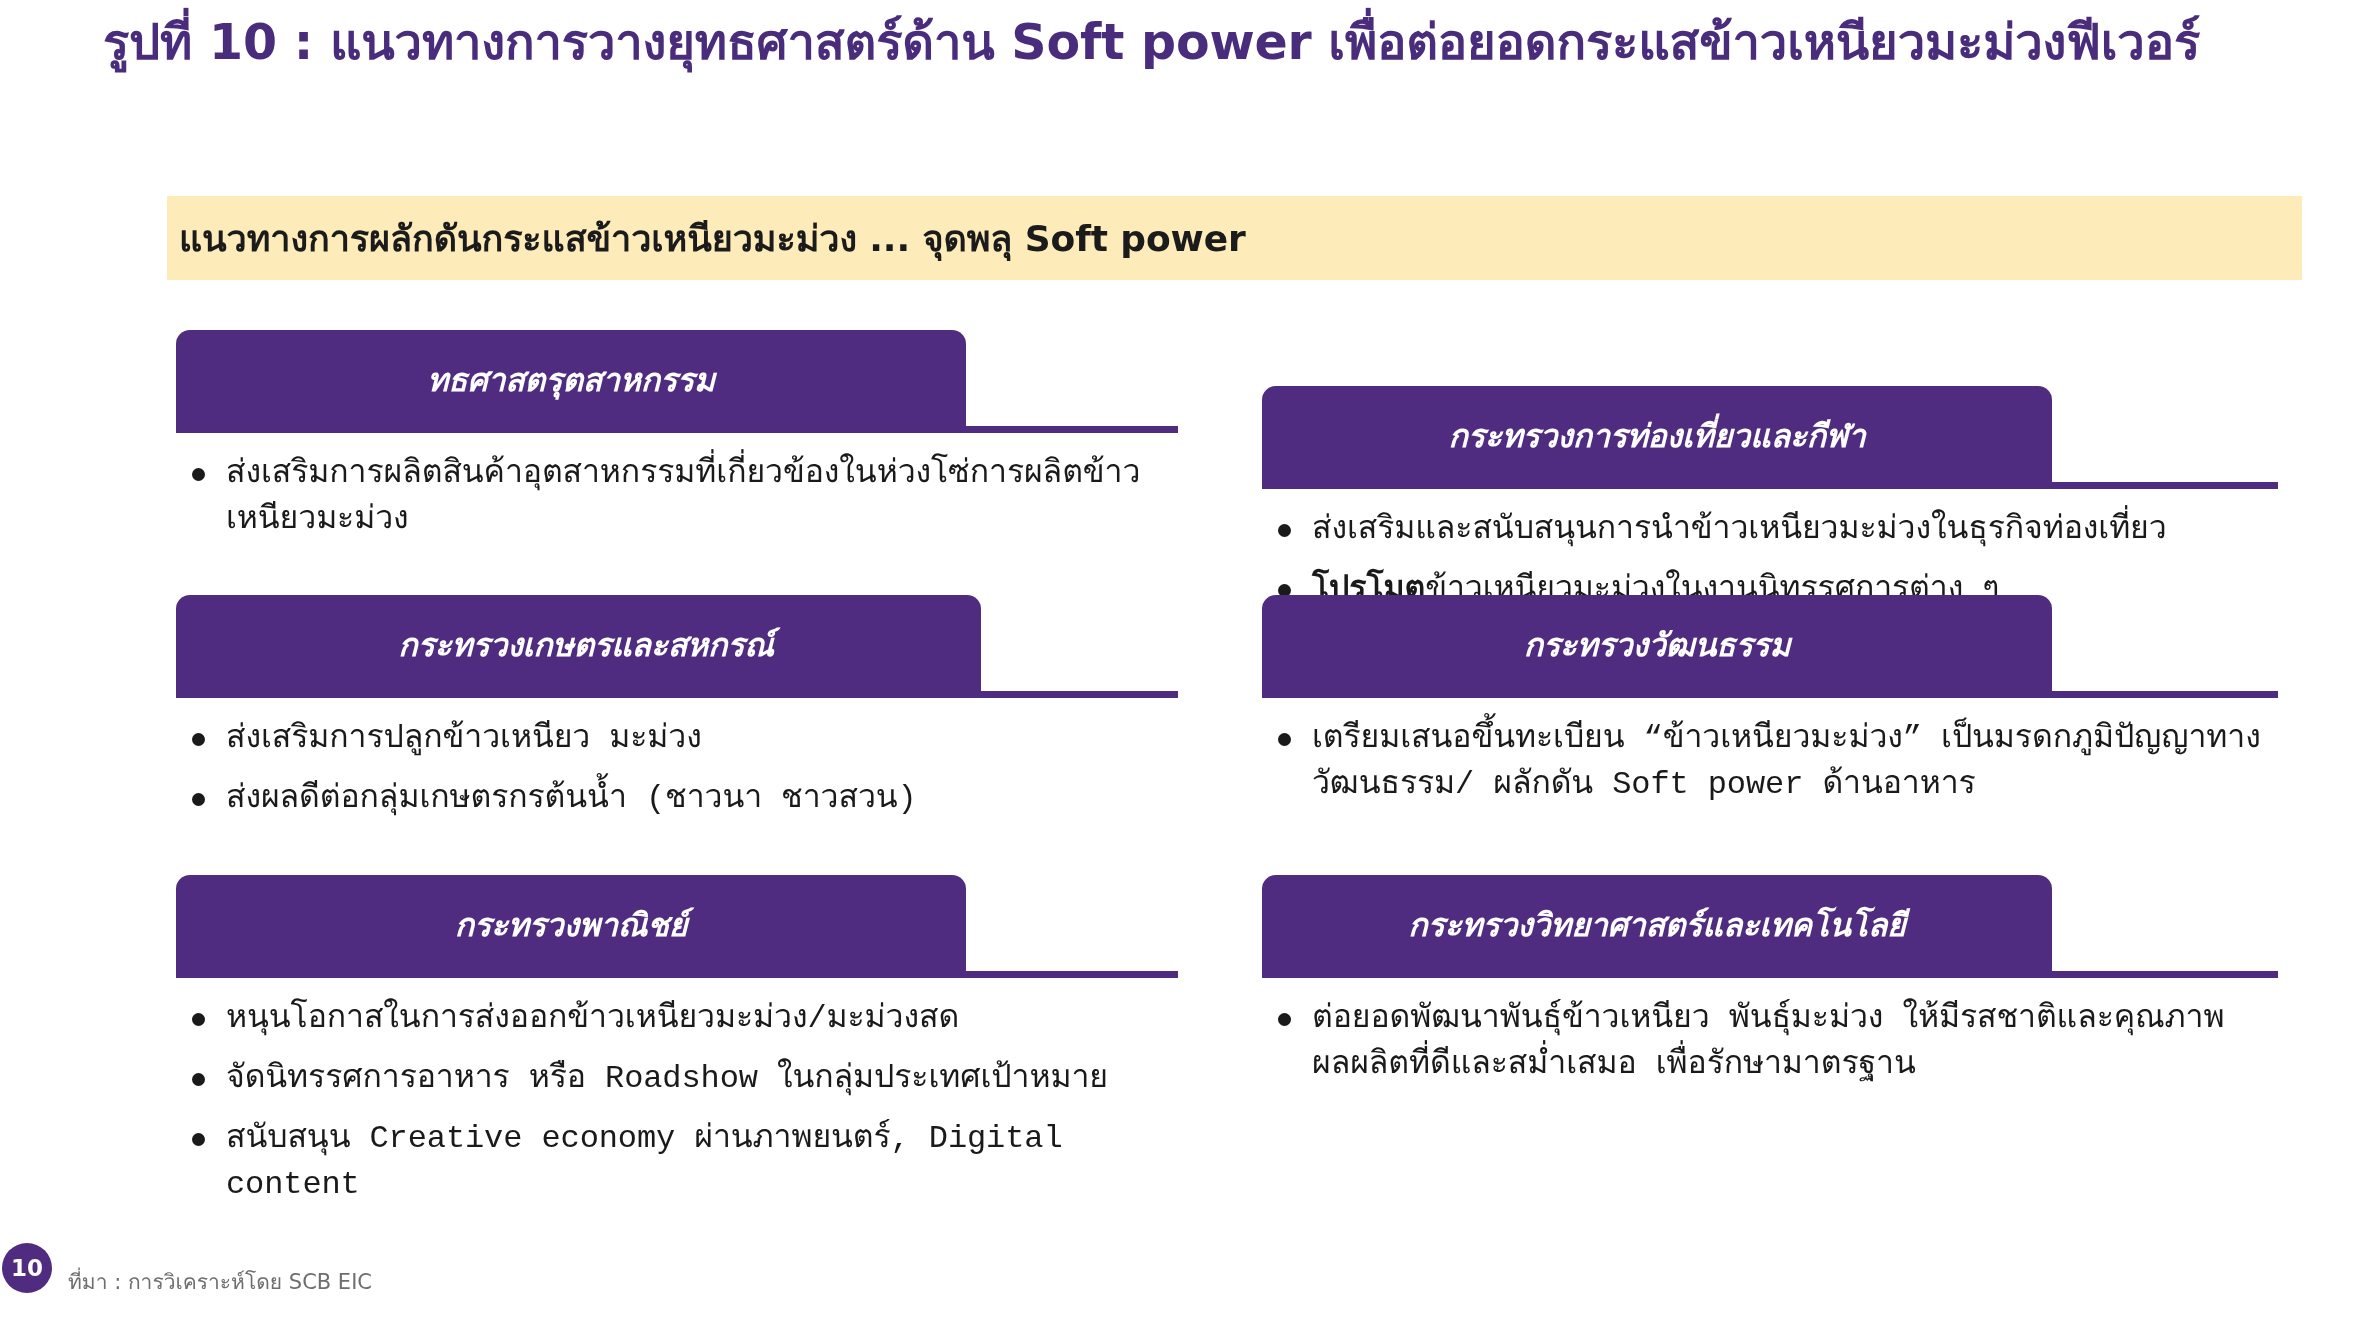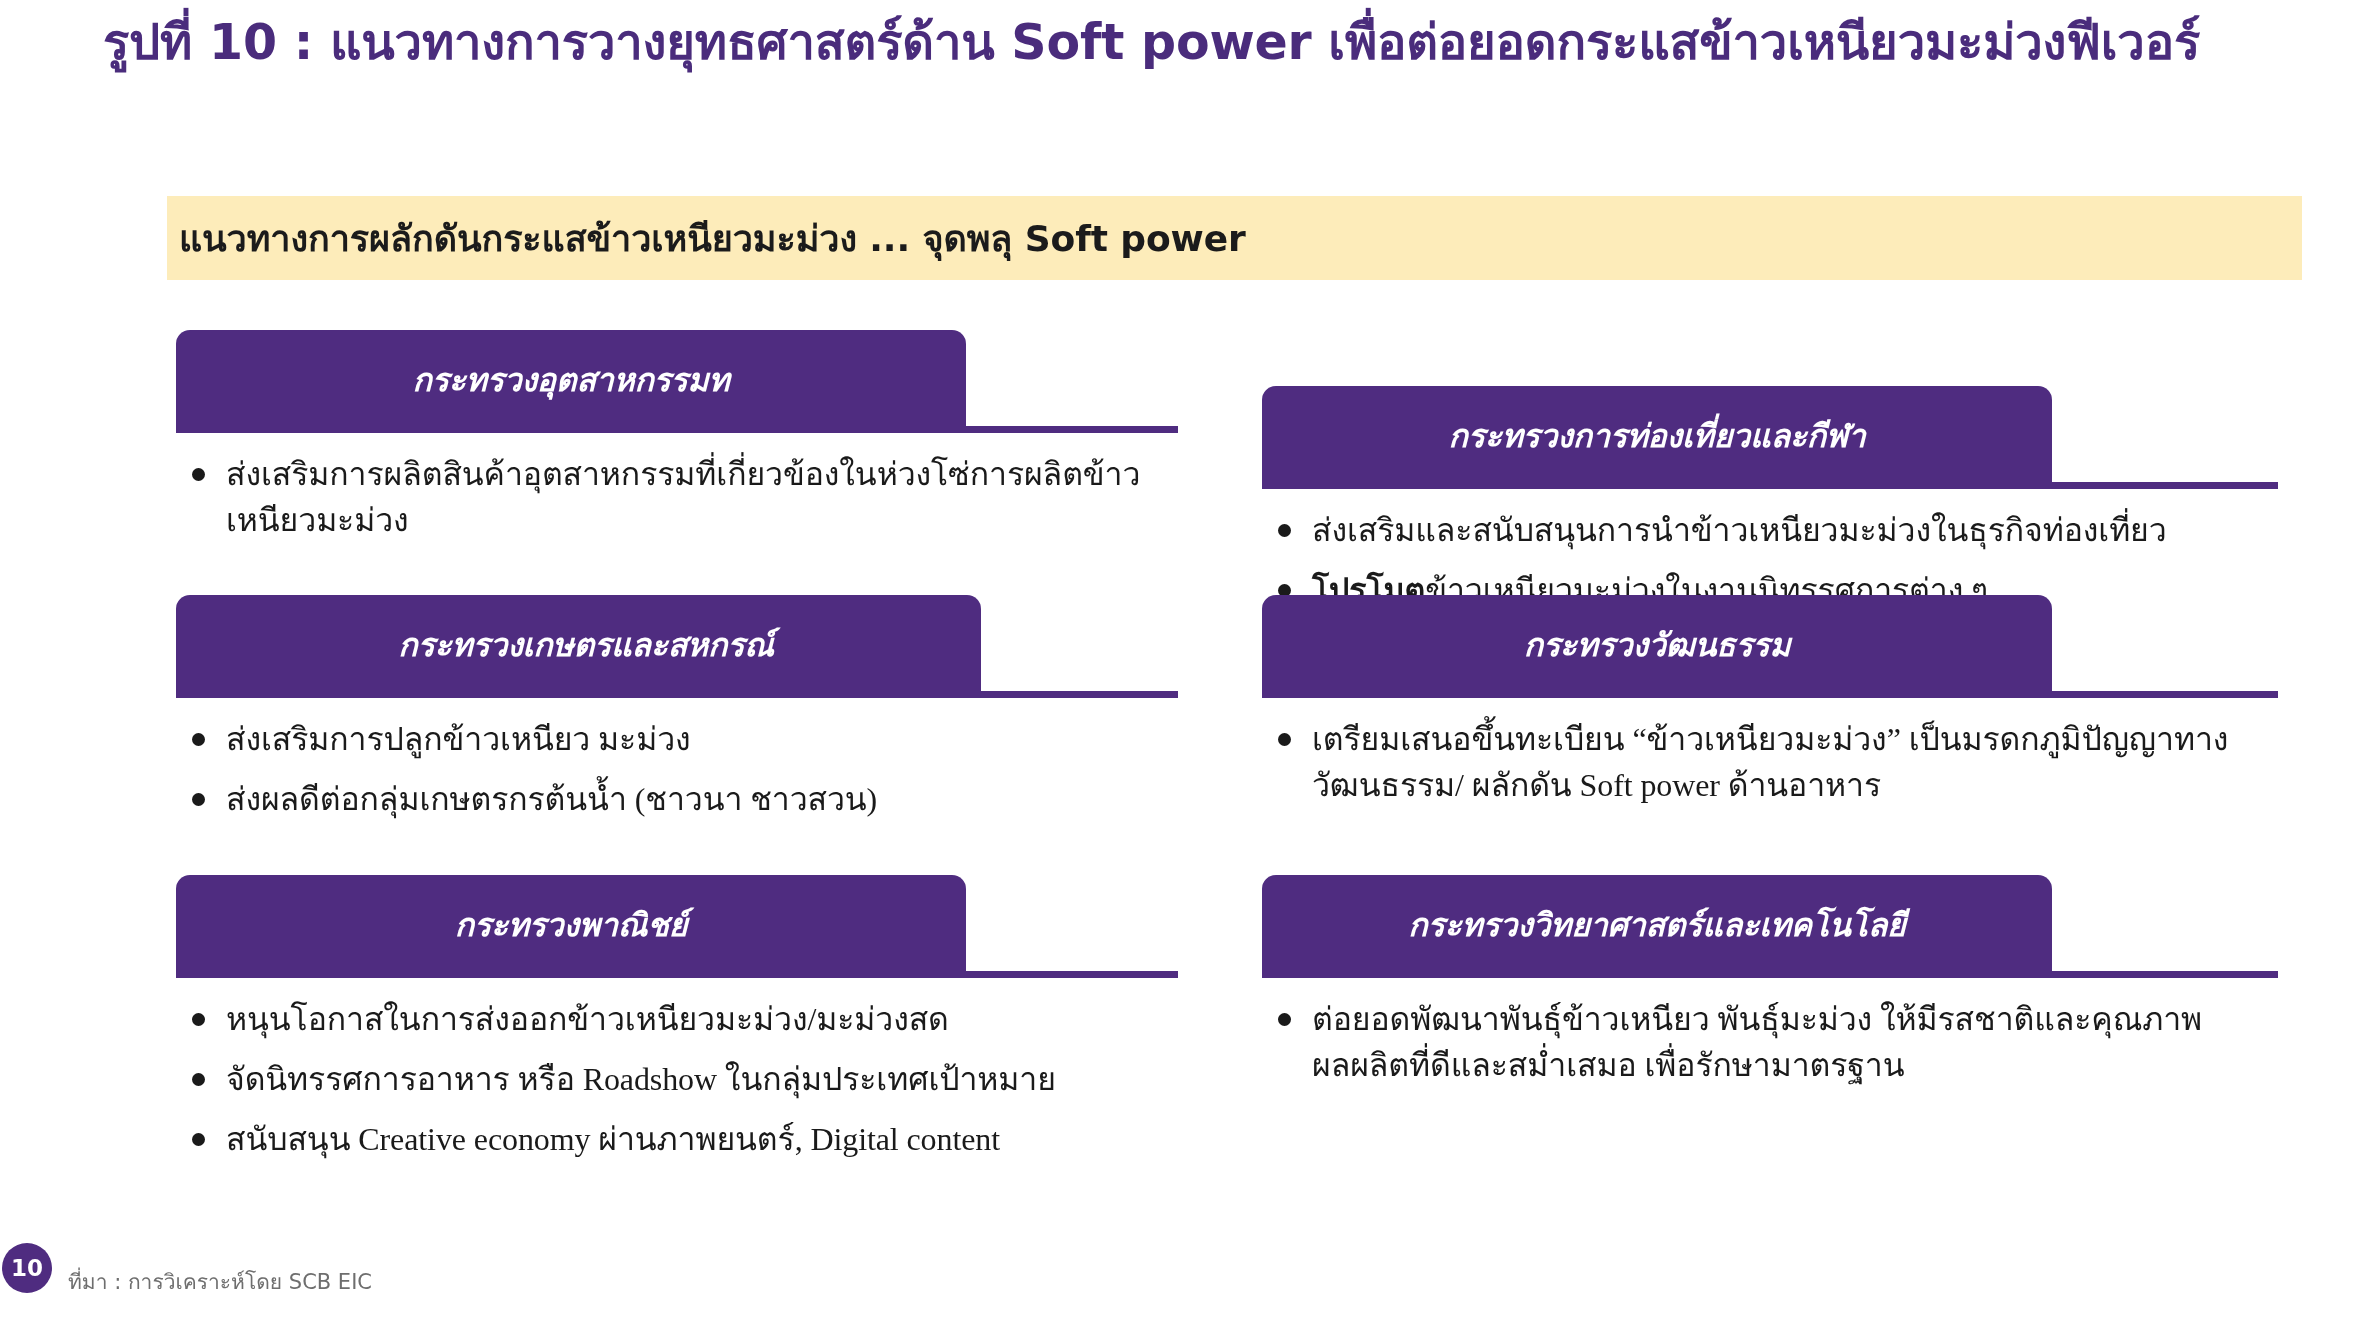--- a/index.html
+++ b/index.html
@@ -108,21 +108,21 @@
     margin: 0;
     padding: 18px 0 0 0;
   }
   ul.bullets li {
     position: relative;
     padding-left: 50px;
     margin-bottom: 14px;
     font-size: 32px;
     line-height: 1.44;
     color: #1a1a1a;
-    font-family: Liberation Serif, serif;
+    font-family: Liberation Mono, monospace;
     letter-spacing: -0.1px;
   }
   ul.bullets li::before {
     content: "";
     position: absolute;
     left: 16px;
     top: 17px;
     width: 13px;
     height: 13px;
     border-radius: 50%;
@@ -164,21 +164,21 @@
 <div class="banner">
   <div class="banner-text">แนวทางการผลักดันกระแสข้าวเหนียวมะม่วง ... จุดพลุ Soft power</div>
 </div>
 
 <div class="columns">
   <div class="col col-left" id="col-left">
       <div class="section" style="position: absolute; top: 0px; left: 0px; width: 1018px;">
         <div class="header-wrap">
           <div class="header-rule" style="width: 1002px;"></div>
           <div class="header-box" style="width: 790px;">
-            <div class="header-label">กระทรวงอุตสาหกรรมท</div>
+            <div class="header-label">ทธศาสตรุตสาหกรรม</div>
           </div>
         </div>
         <ul class="bullets">
           <li>ส่งเสริมการผลิตสินค้าอุตสาหกรรมที่เกี่ยวข้องในห่วงโซ่การผลิตข้าวเหนียวมะม่วง</li>
         </ul>
       </div>
       <div class="section" style="position: absolute; top: 265px; left: 0px; width: 1018px;">
         <div class="header-wrap">
           <div class="header-rule" style="width: 1002px;"></div>
           <div class="header-box" style="width: 790px; padding-left: 15px;">

